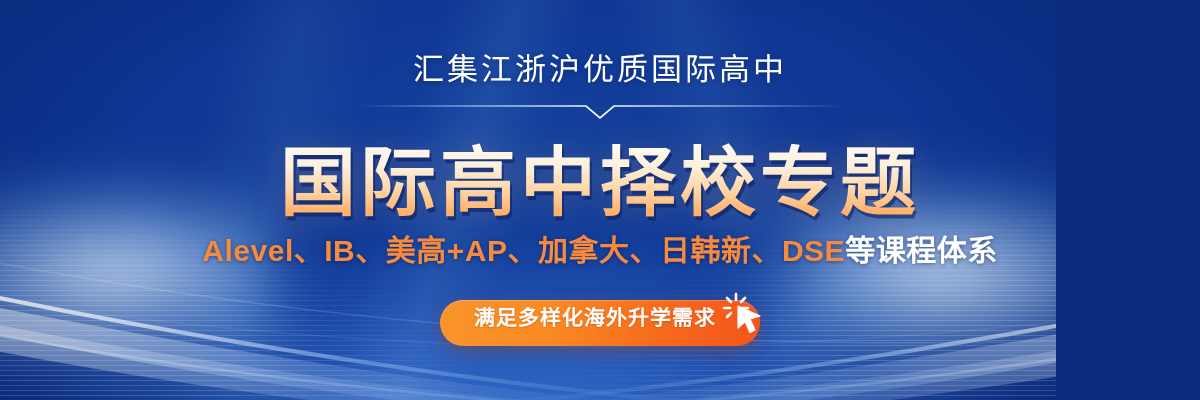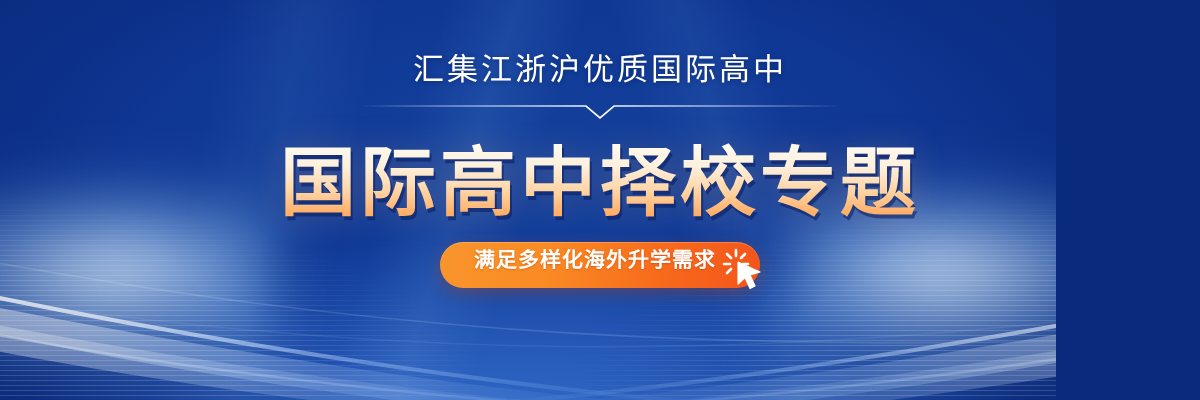--- a/index.html
+++ b/index.html
@@ -151,20 +151,21 @@
     cursor: pointer;
     font-family: inherit;
     font-size: 21px;
     font-weight: 700;
     letter-spacing: 1px;
     color: #ffffff;
     white-space: nowrap;
     background: linear-gradient(98deg, #f9952c 0%, #fa8a24 34%, #f76b1c 68%, #f4541a 100%);
     box-shadow: 0 5px 16px rgba(180,60,10,0.38), inset 0 1px 0 rgba(255,255,255,0.22);
     text-shadow: 0 1px 2px rgba(160,55,10,0.35);
+    margin-top: 14px;
   }
 
   .cursor-icon {
     position: absolute;
     right: -6px;
     top: 2px;
     width: 46px;
     height: 46px;
     pointer-events: none;
   }
@@ -242,20 +243,23 @@
             <stop offset="78%" stop-color="#dfeaff" stop-opacity="0.55"></stop>
             <stop offset="100%" stop-color="#ffffff" stop-opacity="0"></stop>
           </linearGradient>
         </defs>
         <path d="M 0 5 L 228 5 L 242 17 L 256 5 L 484 5" fill="none" stroke="url(#divg)" stroke-width="1.7"></path>
       </svg>
     </div>
 
     <div class="headline">国际高中择校专题</div>
 
+    <div class="courseline">
+      <span>Alevel、IB、美高+AP、加拿大、日韩新、DSE</span><span class="tail">等课程体系</span>
+    </div>
 
     <div class="cta-wrap">
       <button type="button" class="cta">满足多样化海外升学需求</button>
 
       <span class="cursor-icon">
         <svg viewBox="0 0 46 46" aria-hidden="true">
           <g stroke="#ffffff" stroke-width="2.6" stroke-linecap="round">
             <line x1="16" y1="6" x2="16" y2="12"></line>
             <line x1="7" y1="10" x2="11" y2="14"></line>
             <line x1="25" y1="10" x2="21" y2="14"></line>

